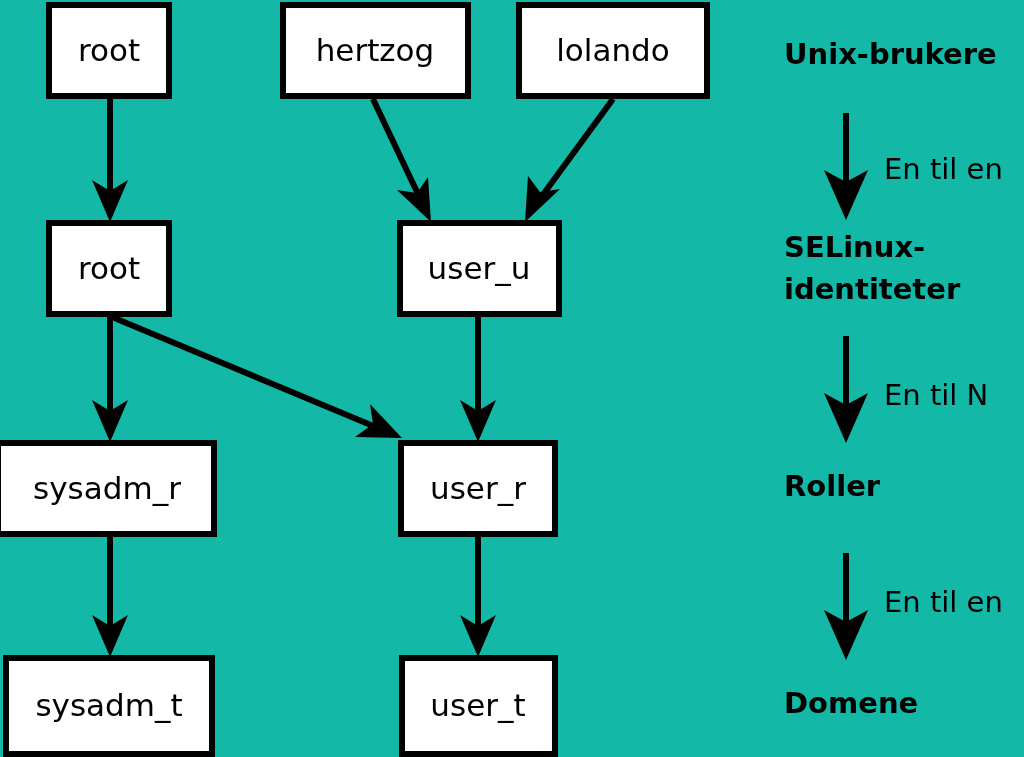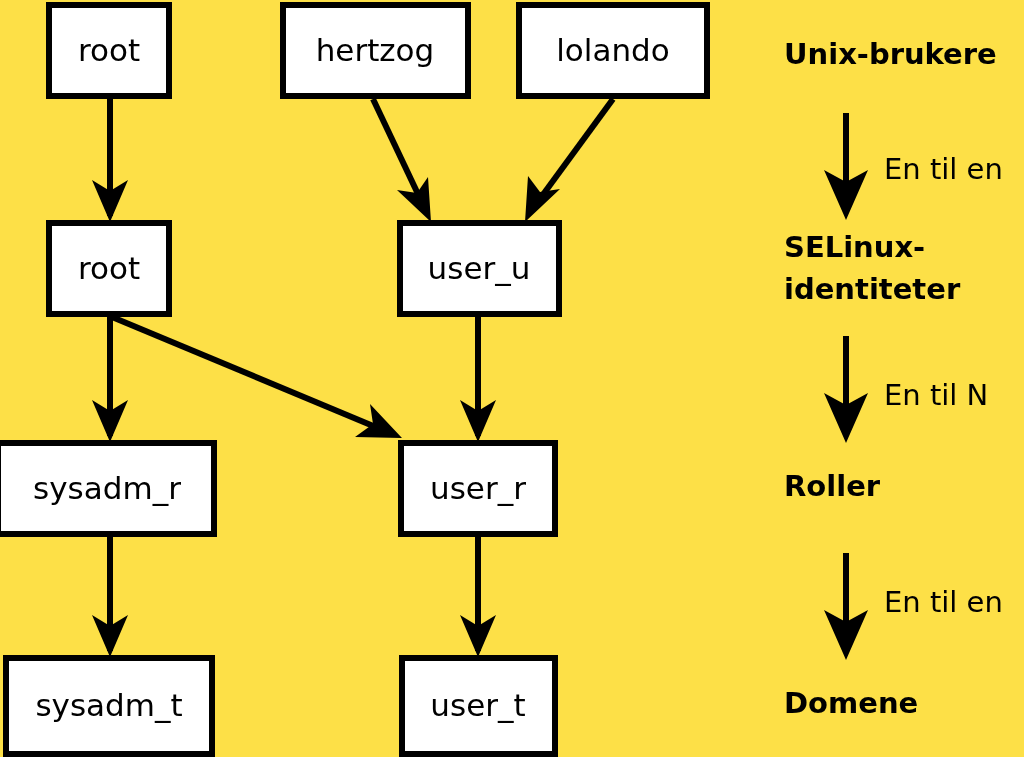--- a/index.html
+++ b/index.html
@@ -7,21 +7,21 @@
     padding: 0;
     background: #ffffff;
   }
   body {
     font-family: "DejaVu Sans", sans-serif;
   }
   #canvas {
     position: relative;
     width: 1024px;
     height: 757px;
-    background: #fde047;
+    background: #14b8a6;
     overflow: hidden;
   }
   #diagram-svg {
     position: absolute;
     left: 0;
     top: 0;
     width: 1024px;
     height: 757px;
   }
   .node-box {

